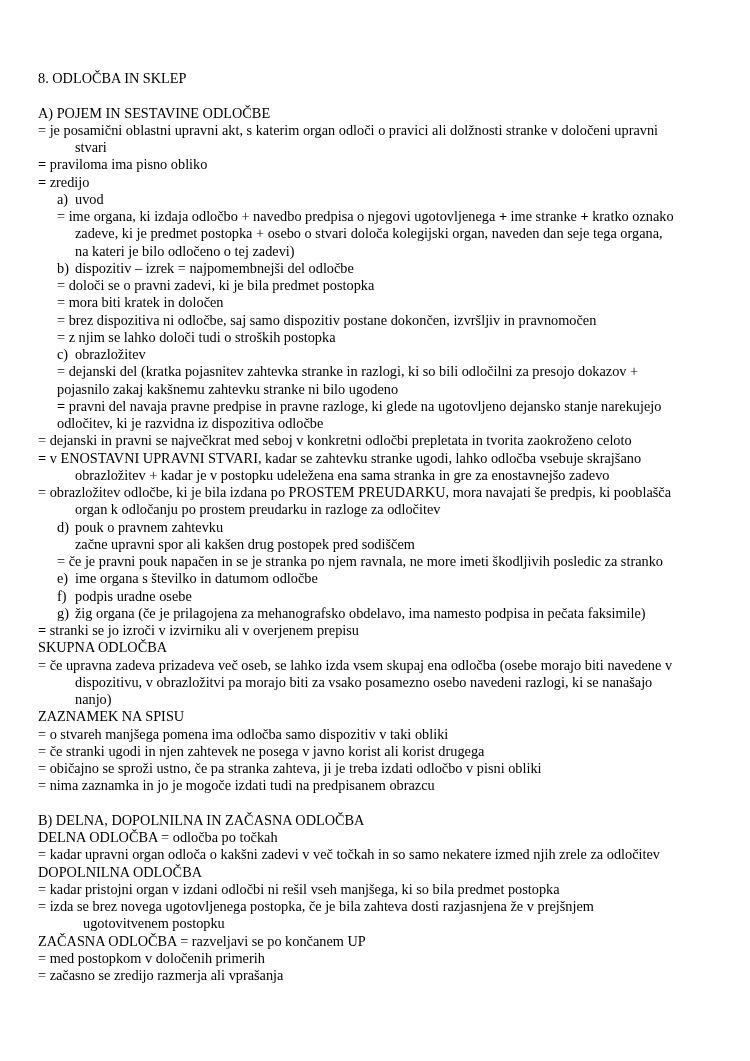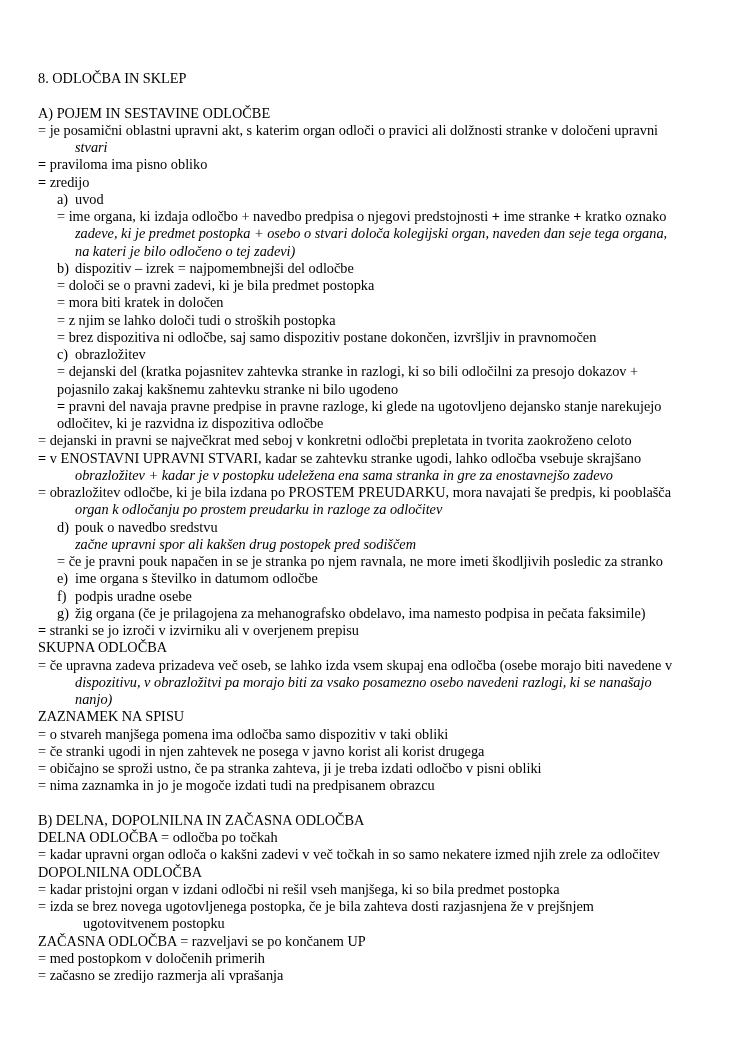--- a/index.html
+++ b/index.html
@@ -23,60 +23,60 @@
     background: #ffffff;
   }
   .doc-body .line {
     height: 17.25px;
     line-height: 17.25px;
     white-space: pre;
     overflow: hidden;
   }
   .indent-0 { padding-left: 0; }
   .indent-1 { padding-left: 19px; }
-  .indent-2 { padding-left: 37px; font-style: italic; }
+  .indent-2 { padding-left: 37px; }
   .indent-3 { padding-left: 45px; }
   .bold { font-weight: 700; }
   .marker {
     display: inline-block;
     width: 18px;
   }
 </style>
 </head>
 <body>
 
 <div class="page">
   <div class="doc-body">
       <div class="line indent-0"><span>8. ODLOČBA IN SKLEP</span></div>
       <div class="line indent-0">&nbsp;</div>
       <div class="line indent-0"><span>A) POJEM IN SESTAVINE ODLOČBE</span></div>
       <div class="line indent-0"><span>= je posamični oblastni upravni akt, s katerim organ odloči o pravici ali dolžnosti stranke v določeni upravni</span></div>
       <div class="line indent-2"><span>stvari</span></div>
       <div class="line indent-0"><span class="bold">=</span><span> praviloma ima pisno obliko</span></div>
       <div class="line indent-0"><span class="bold">=</span><span> zredijo</span></div>
       <div class="line indent-1"><span class="marker">a)</span><span>uvod</span></div>
-      <div class="line indent-1"><span>= ime organa, ki izdaja odločbo + navedbo predpisa o njegovi predstojnosti </span><span class="bold">+</span><span> ime stranke </span><span class="bold">+</span><span> kratko oznako</span></div>
+      <div class="line indent-1"><span>= ime organa, ki izdaja odločbo + navedbo predpisa o njegovi ugotovljenega </span><span class="bold">+</span><span> ime stranke </span><span class="bold">+</span><span> kratko oznako</span></div>
       <div class="line indent-2"><span>zadeve, ki je predmet postopka + osebo o stvari določa kolegijski organ, naveden dan seje tega organa,</span></div>
       <div class="line indent-2"><span>na kateri je bilo odločeno o tej zadevi)</span></div>
       <div class="line indent-1"><span class="marker">b)</span><span>dispozitiv – izrek = najpomembnejši del odločbe</span></div>
       <div class="line indent-1"><span>= določi se o pravni zadevi, ki je bila predmet postopka</span></div>
       <div class="line indent-1"><span>= mora biti kratek in določen</span></div>
+      <div class="line indent-1"><span>= brez dispozitiva ni odločbe, saj samo dispozitiv postane dokončen, izvršljiv in pravnomočen</span></div>
       <div class="line indent-1"><span>= z njim se lahko določi tudi o stroških postopka</span></div>
-      <div class="line indent-1"><span>= brez dispozitiva ni odločbe, saj samo dispozitiv postane dokončen, izvršljiv in pravnomočen</span></div>
       <div class="line indent-1"><span class="marker">c)</span><span>obrazložitev</span></div>
       <div class="line indent-1"><span>= dejanski del (kratka pojasnitev zahtevka stranke in razlogi, ki so bili odločilni za presojo dokazov +</span></div>
       <div class="line indent-1"><span>pojasnilo zakaj kakšnemu zahtevku stranke ni bilo ugodeno</span></div>
       <div class="line indent-1"><span class="bold">=</span><span> pravni del navaja pravne predpise in pravne razloge, ki glede na ugotovljeno dejansko stanje narekujejo</span></div>
       <div class="line indent-1"><span>odločitev, ki je razvidna iz dispozitiva odločbe</span></div>
       <div class="line indent-0"><span>= dejanski in pravni se največkrat med seboj v konkretni odločbi prepletata in tvorita zaokroženo celoto</span></div>
       <div class="line indent-0"><span class="bold">=</span><span> v ENOSTAVNI UPRAVNI STVARI, kadar se zahtevku stranke ugodi, lahko odločba vsebuje skrajšano</span></div>
       <div class="line indent-2"><span>obrazložitev + kadar je v postopku udeležena ena sama stranka in gre za enostavnejšo zadevo</span></div>
       <div class="line indent-0"><span>= obrazložitev odločbe, ki je bila izdana po PROSTEM PREUDARKU, mora navajati še predpis, ki pooblašča</span></div>
       <div class="line indent-2"><span>organ k odločanju po prostem preudarku in razloge za odločitev</span></div>
-      <div class="line indent-1"><span class="marker">d)</span><span>pouk o navedbo sredstvu</span></div>
+      <div class="line indent-1"><span class="marker">d)</span><span>pouk o pravnem zahtevku</span></div>
       <div class="line indent-2"><span>začne upravni spor ali kakšen drug postopek pred sodiščem</span></div>
       <div class="line indent-1"><span>= če je pravni pouk napačen in se je stranka po njem ravnala, ne more imeti škodljivih posledic za stranko</span></div>
       <div class="line indent-1"><span class="marker">e)</span><span>ime organa s številko in datumom odločbe</span></div>
       <div class="line indent-1"><span class="marker">f)</span><span>podpis uradne osebe</span></div>
       <div class="line indent-1"><span class="marker">g)</span><span>žig organa (če je prilagojena za mehanografsko obdelavo, ima namesto podpisa in pečata faksimile)</span></div>
       <div class="line indent-0"><span class="bold">=</span><span> stranki se jo izroči v izvirniku ali v overjenem prepisu</span></div>
       <div class="line indent-0"><span>SKUPNA ODLOČBA</span></div>
       <div class="line indent-0"><span>= če upravna zadeva prizadeva več oseb, se lahko izda vsem skupaj ena odločba (osebe morajo biti navedene v</span></div>
       <div class="line indent-2"><span>dispozitivu, v obrazložitvi pa morajo biti za vsako posamezno osebo navedeni razlogi, ki se nanašajo</span></div>
       <div class="line indent-2"><span>nanjo)</span></div>

